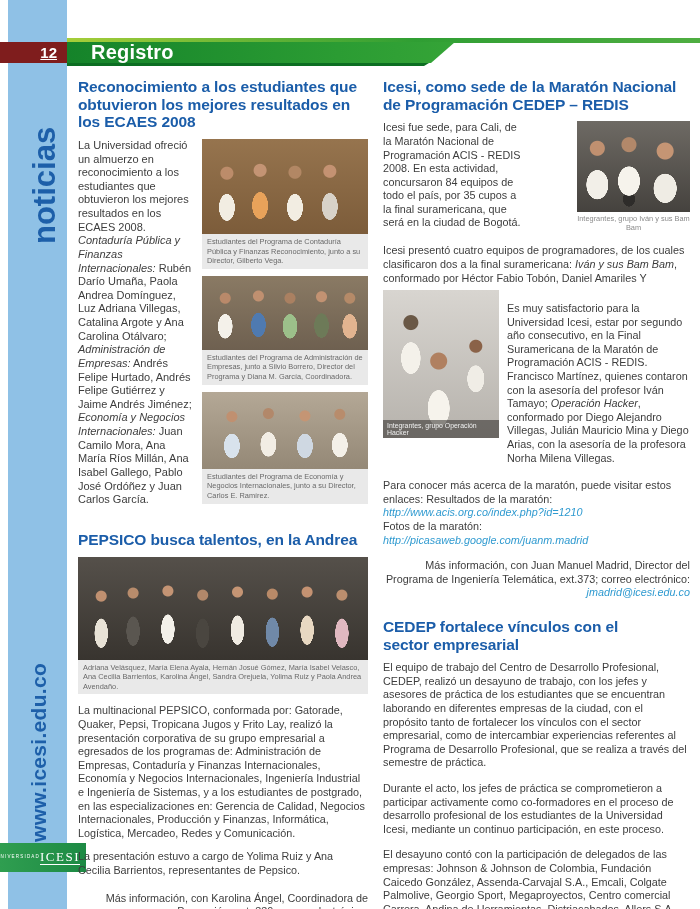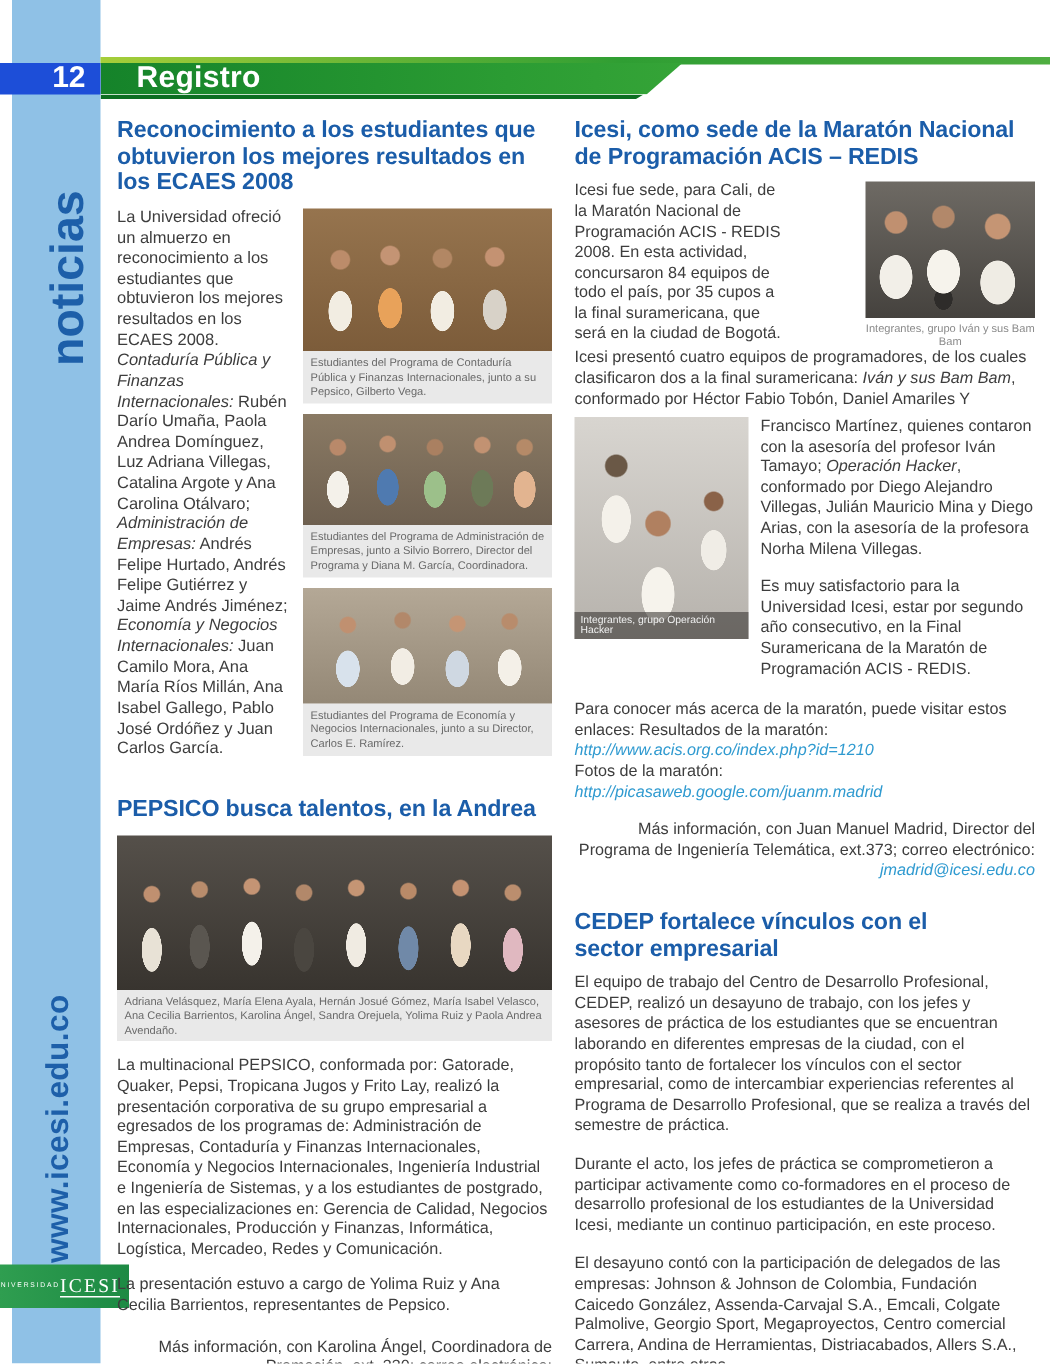--- a/index.html
+++ b/index.html
@@ -38,22 +38,22 @@
   .header-bar {
     position:absolute; left:67px; top:42px; width:388px; height:21px;
     background:linear-gradient(90deg,#15832a,#2b9c33 70%,#35a437);
     clip-path:polygon(0 0,100% 0,calc(100% - 24px) 100%,0 100%);
   }
   .header-underline {
     position:absolute; left:67px; top:63px; width:362px; height:3px; background:#0c6e22;
     clip-path:polygon(0 0,100% 0,calc(100% - 5px) 100%,0 100%);
   }
   .page-num-box {
-    position:absolute; left:0; top:42px; width:67px; height:21px; background:#1d4ed8;
-    color:#fff; font-weight:bold; font-size:20px; line-height:21px; text-align:right; padding-right:10px;
+    position:absolute; left:0; top:42px; width:67px; height:21px; background:#7f1d1d;
+    color:#fff; font-weight:bold; font-size:15px; line-height:21px; text-align:right; padding-right:10px;text-decoration:underline;
   }
   .section-title {
     position:absolute; left:91px; top:42px; height:21px; line-height:21px;
     color:#fff; font-weight:bold; font-size:20px; letter-spacing:.2px;
   }
   
   .content { position:absolute; left:78px; top:78px; width:612px; display:flex; gap:15px; }
   .col-left { width:290px; }
   .col-right { width:307px; }
   h2.art-title {
@@ -144,21 +144,21 @@
   
   .ecaes-row { display:flex; gap:7px; }
   .ecaes-text { width:117px; font-size:11px; line-height:1.24; }
   .ecaes-photos { width:166px; display:flex; flex-direction:column; gap:7px; }
   .pepsico { margin-top:24px; }
   .pepsico .body-txt { margin-top:10px; }
   .pepsico .contact { margin-top:14px; margin-left:22px; }
   .r1 { display:flex; gap:8px; }
   .r1-text { width:140px; font-size:10.8px; line-height:1.26; }
   .r1-photo { width:159px;padding-left:46px; }
-  .mid-par { margin-top:0; }
+  .mid-par { margin-top:12px; }
   .r2 { display:flex; gap:8px; margin-top:5px; }
   .r2-photo { width:116px; }
   .r2-text { flex:1; }
   .r2-text .p3 { margin-top:12px; }
   .links-par { margin-top:14px; }
   .contact { margin-top:12px;text-align:right; }
   .cedep { margin-top:18px; }
   .cedep h2 { max-width:255px; }
   .cedep .body-txt + .body-txt { margin-top:12px; }
 </style>
@@ -191,21 +191,21 @@
       <div class="ecaes-row">
         <div class="ecaes-text body-txt">
           <div>La Universidad ofreció un almuerzo en reconocimiento a los estudiantes que obtuvieron los mejores resultados en los ECAES 2008.</div>
           <div>
             <i>Contaduría Pública y Finanzas Internacionales:</i><span> Rubén Darío Umaña, Paola Andrea Domínguez, Luz Adriana Villegas, Catalina Argote y Ana Carolina Otálvaro; </span><i>Administración de Empresas:</i><span> Andrés Felipe Hurtado, Andrés Felipe Gutiérrez y Jaime Andrés Jiménez; </span><i>Economía y Negocios Internacionales:</i><span> Juan Camilo Mora, Ana María Ríos Millán, Ana Isabel Gallego, Pablo José Ordóñez y Juan Carlos García.</span>
           </div>
         </div>
         <div class="ecaes-photos">
           <figure>
             <div class="ph ph-a"></div>
-            <figcaption class="caption">Estudiantes del Programa de Contaduría Pública y Finanzas Internacionales, junto a su Pepsico, Gilberto Vega.</figcaption>
+            <figcaption class="caption">Estudiantes del Programa de Contaduría Pública y Finanzas Reconocimiento, junto a su Director, Gilberto Vega.</figcaption>
           </figure>
           <figure>
             <div class="ph ph-b"></div>
             <figcaption class="caption">Estudiantes del Programa de Administración de Empresas, junto a Silvio Borrero, Director del Programa y Diana M. García, Coordinadora.</figcaption>
           </figure>
           <figure>
             <div class="ph ph-c"></div>
             <figcaption class="caption">Estudiantes del Programa de Economía y Negocios Internacionales, junto a su Director, Carlos E. Ramírez.</figcaption>
           </figure>
         </div>
@@ -222,42 +222,42 @@
       <p class="body-txt">La presentación estuvo a cargo de Yolima Ruiz y Ana Cecilia Barrientos, representantes de Pepsico.</p>
       <p class="body-txt contact">
         <span>Más información, con Karolina Ángel, Coordinadora de Promoción, ext. 330; correo electrónico: </span>
       </p>
     </section>
   </div>
 
   <div class="col-right">
 
     <section>
-      <h2 class="art-title">Icesi, como sede de la Maratón Nacional de Programación ACIS – REDIS</h2>
+      <h2 class="art-title">Icesi, como sede de la Maratón Nacional de Programación CEDEP – REDIS</h2>
       <div class="r1">
         <p class="r1-text body-txt">Icesi fue sede, para Cali, de la Maratón Nacional de Programación ACIS - REDIS 2008. En esta actividad, concursaron 84 equipos de todo el país, por 35 cupos a la final suramericana, que será en la ciudad de Bogotá.</p>
         <figure class="r1-photo">
           <div class="ph ph-bam"></div>
           <figcaption class="cap-plain">Integrantes, grupo Iván y sus Bam Bam</figcaption>
         </figure>
       </div>
       <p class="body-txt mid-par">
         <span>Icesi presentó cuatro equipos de programadores, de los cuales clasificaron dos a la final suramericana: </span><i>Iván y sus Bam Bam</i><span>, conformado por Héctor Fabio Tobón, Daniel Amariles Y</span>
       </p>
       <div class="r2">
         <figure class="r2-photo">
           <div class="ph ph-hack">
             <figcaption class="cap-overlay">Integrantes, grupo Operación Hacker</figcaption>
           </div>
         </figure>
         <div class="r2-text">
+          <p class="body-txt p3">Es muy satisfactorio para la Universidad Icesi, estar por segundo año consecutivo, en la Final Suramericana de la Maratón de Programación ACIS - REDIS.</p>
           <p class="body-txt">
             <span>Francisco Martínez, quienes contaron con la asesoría del profesor Iván Tamayo; </span><i>Operación Hacker</i><span>, conformado por Diego Alejandro Villegas, Julián Mauricio Mina y Diego Arias, con la asesoría de la profesora Norha Milena Villegas.</span>
           </p>
-          <p class="body-txt p3">Es muy satisfactorio para la Universidad Icesi, estar por segundo año consecutivo, en la Final Suramericana de la Maratón de Programación ACIS - REDIS.</p>
         </div>
       </div>
       <p class="body-txt links-par">
         <span>Para conocer más acerca de la maratón, puede visitar estos enlaces: Resultados de la maratón:</span><br>
         <a class="lnk" href="#">http://www.acis.org.co/index.php?id=1210</a><br>
         <span>Fotos de la maratón: </span><a class="lnk" href="#">http://picasaweb.google.com/juanm.madrid</a>
       </p>
       <p class="body-txt contact">
         <span>Más información, con Juan Manuel Madrid, Director del Programa de Ingeniería Telemática, ext.373; correo electrónico: </span><a class="lnk" href="#">jmadrid@icesi.edu.co</a>
       </p>

